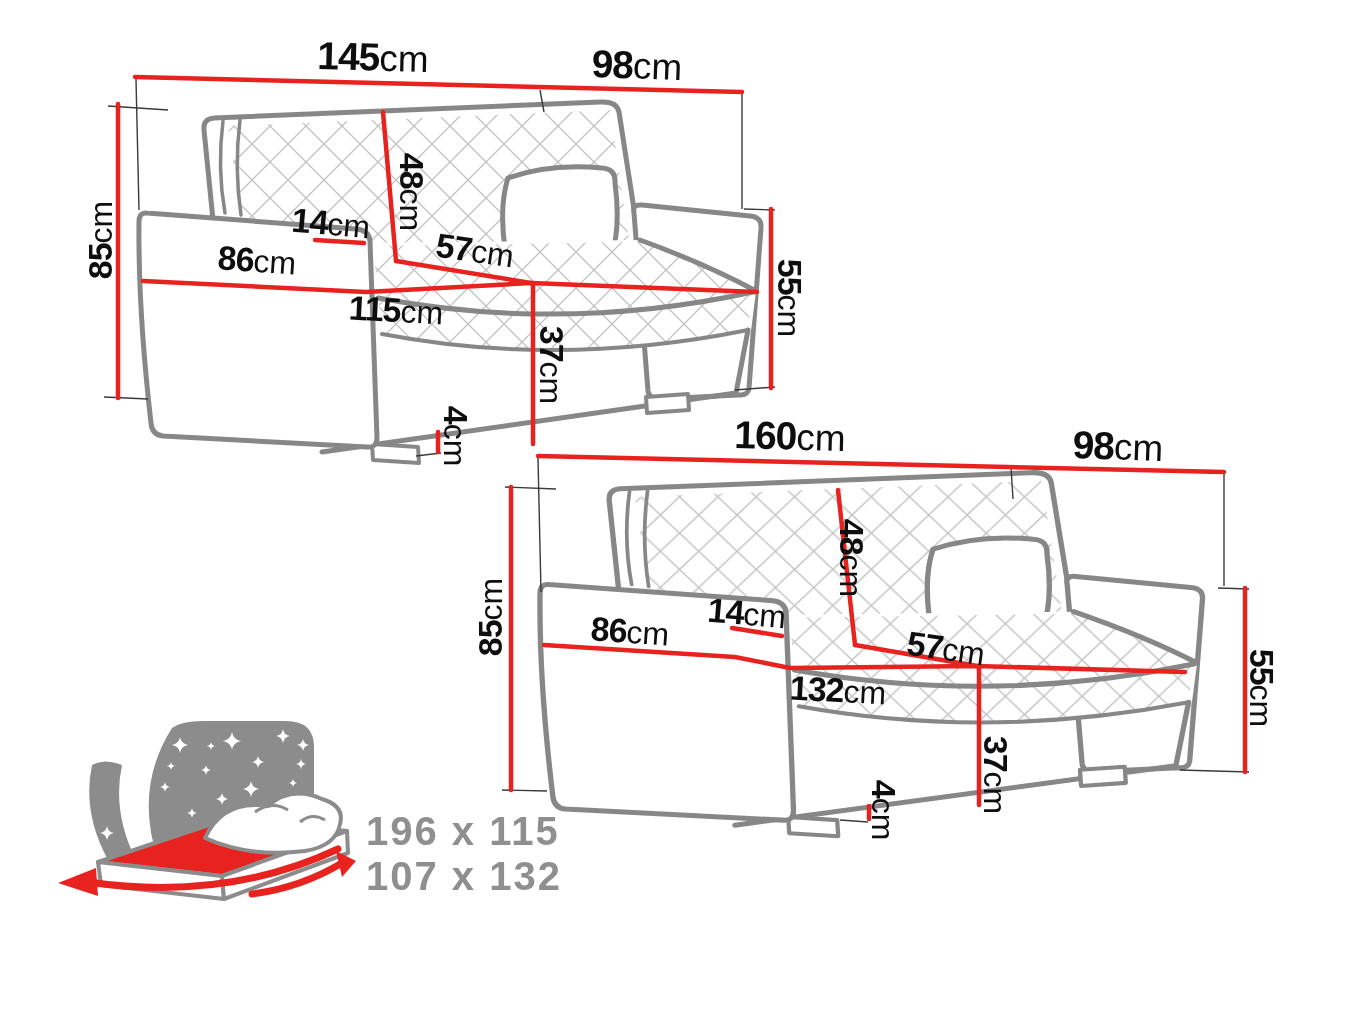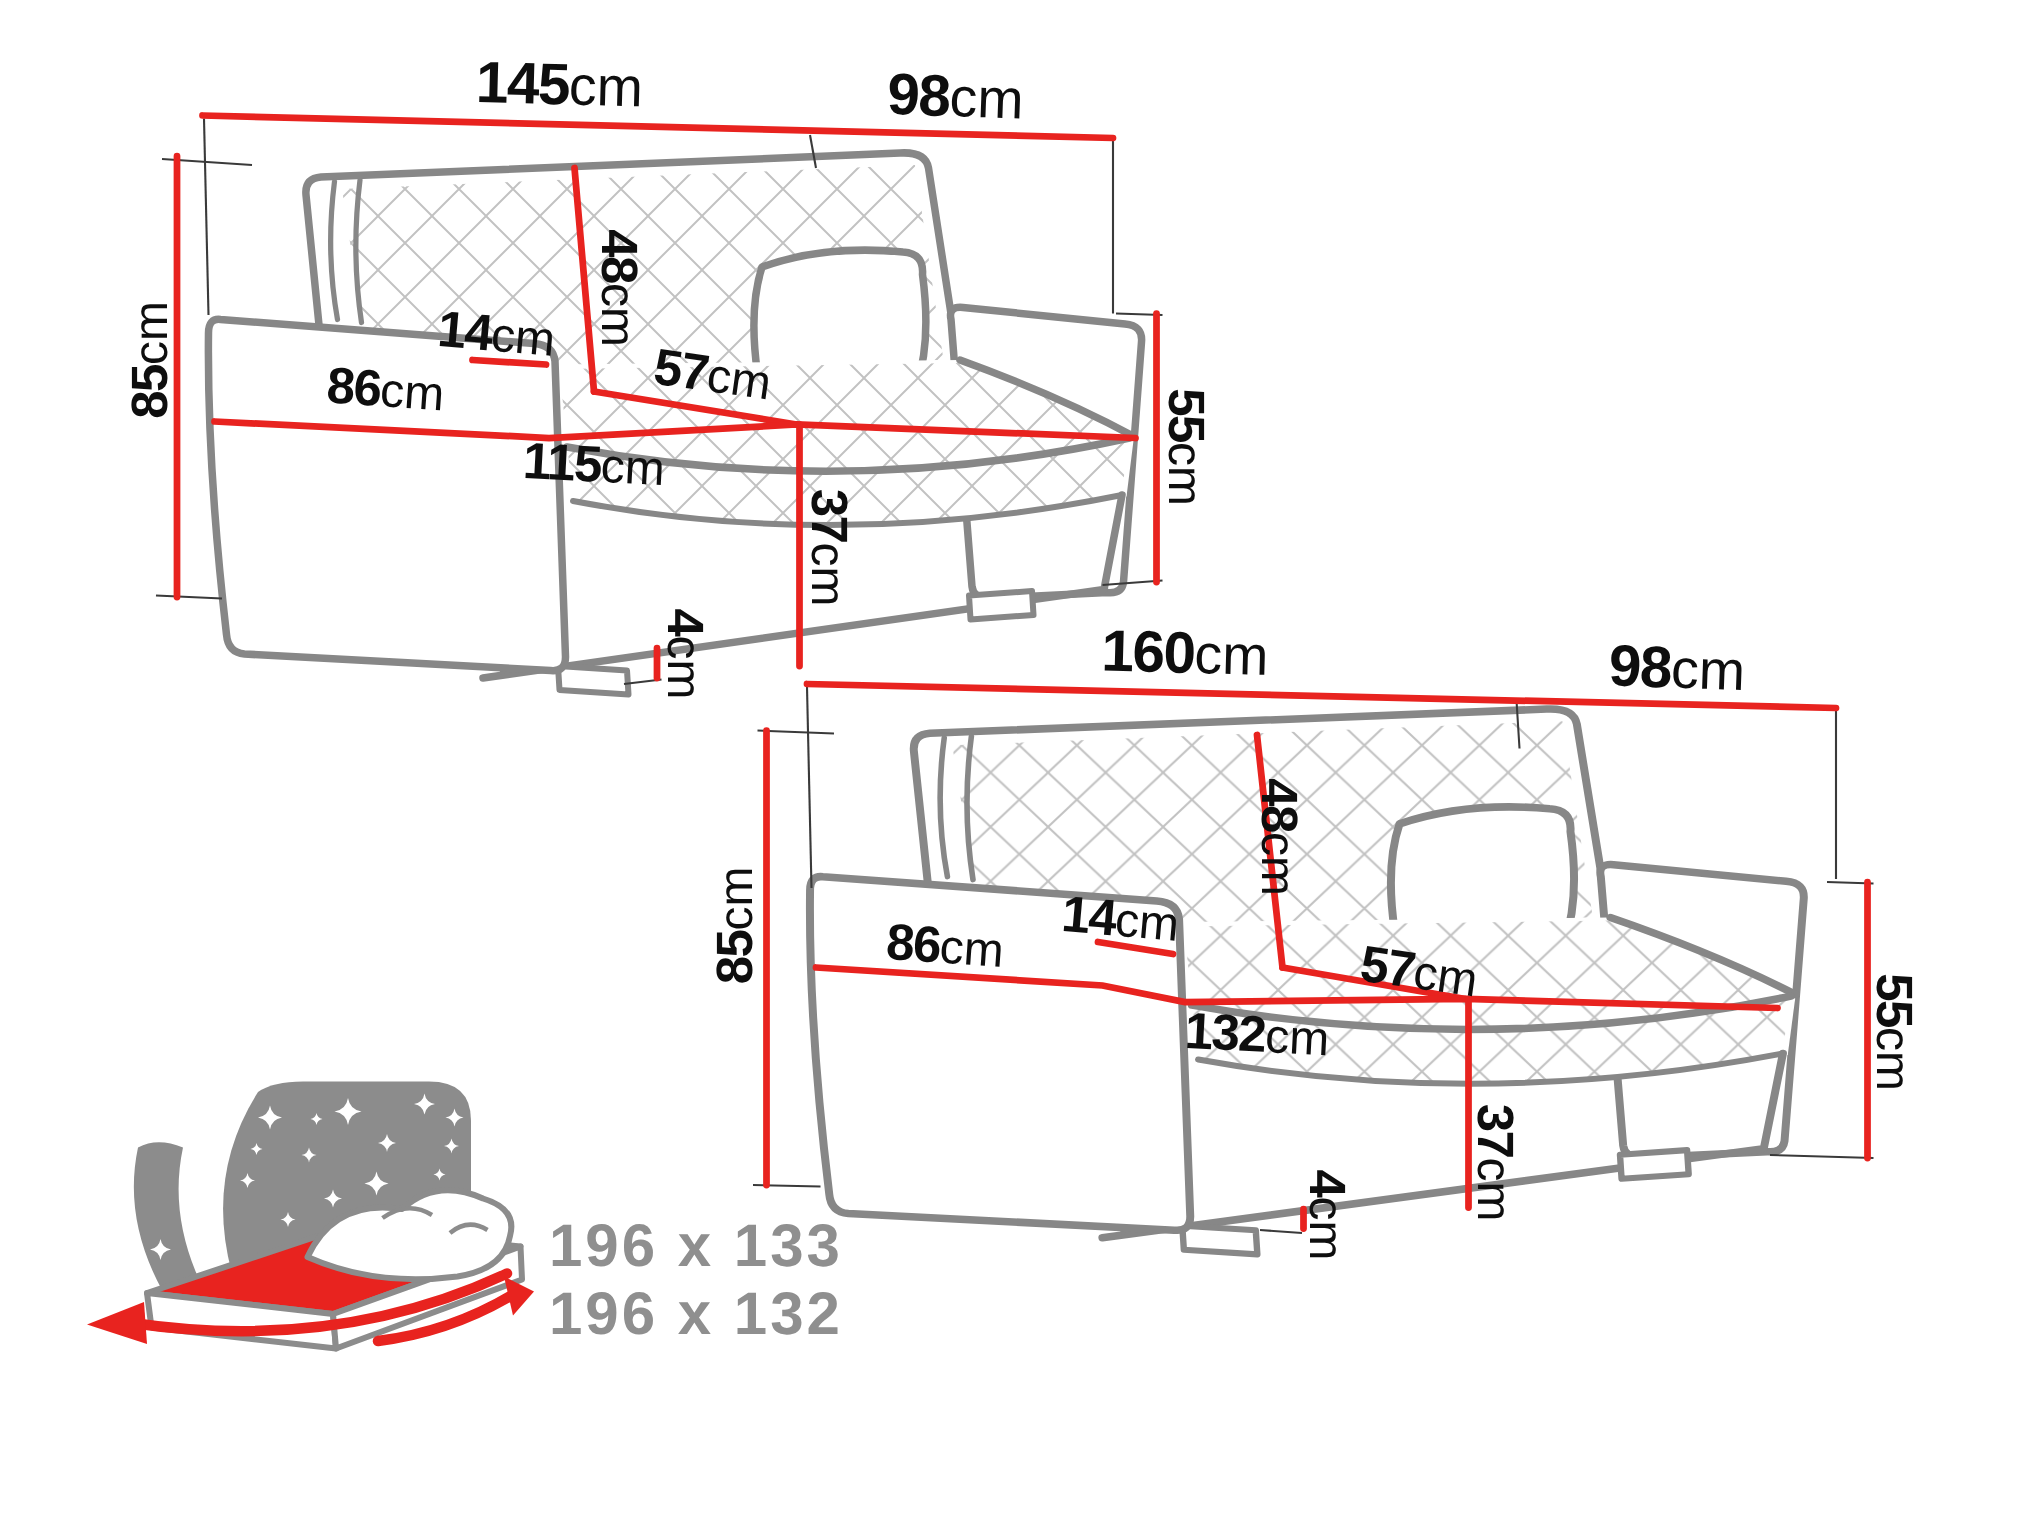--- a/index.html
+++ b/index.html
@@ -162,16 +162,16 @@
 <div class="lbl" style="left:490px;top:617px;--r:-90deg"><b>85</b><span class="u">cm</span></div>
 <div class="lbl" style="left:852px;top:558px;--r:90deg"><b>48</b><span class="u">cm</span></div>
 <div class="lbl" style="left:747px;top:613px;--r:5deg"><b>14</b><span class="u">cm</span></div>
 <div class="lbl" style="left:630px;top:631px;--r:4deg"><b>86</b><span class="u">cm</span></div>
 <div class="lbl" style="left:946px;top:648px;--r:8deg"><b>57</b><span class="u">cm</span></div>
 <div class="lbl" style="left:838px;top:690px;--r:3deg"><b>132</b><span class="u">cm</span></div>
 <div class="lbl" style="left:996px;top:775px;--r:90deg"><b>37</b><span class="u">cm</span></div>
 <div class="lbl" style="left:884px;top:810px;--r:90deg"><b>4</b><span class="u">cm</span></div>
 <div class="lbl" style="left:1262px;top:688px;--r:90deg"><b>55</b><span class="u">cm</span></div>
 
-<div class="bed-size" style="left:366px;top:831px">196 x 133</div>
-<div class="bed-size" style="left:366px;top:876px">196 x 132</div>
+<div class="bed-size" style="left:366px;top:831px">196 x 115</div>
+<div class="bed-size" style="left:366px;top:876px">107 x 132</div>
 
 </div>
 
 </body></html>

